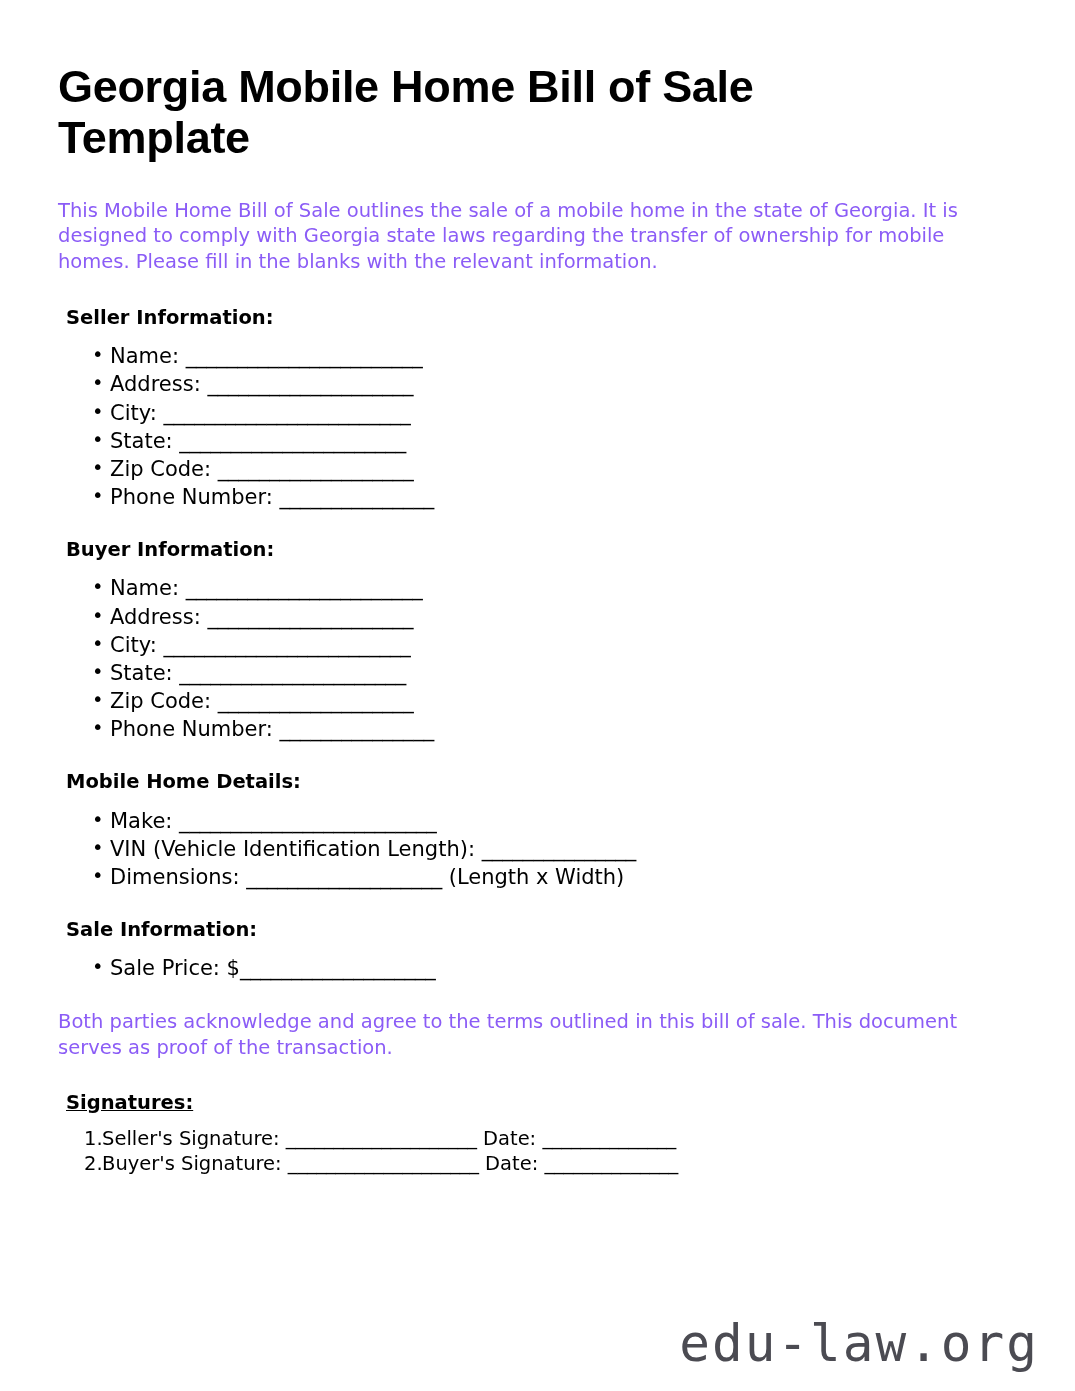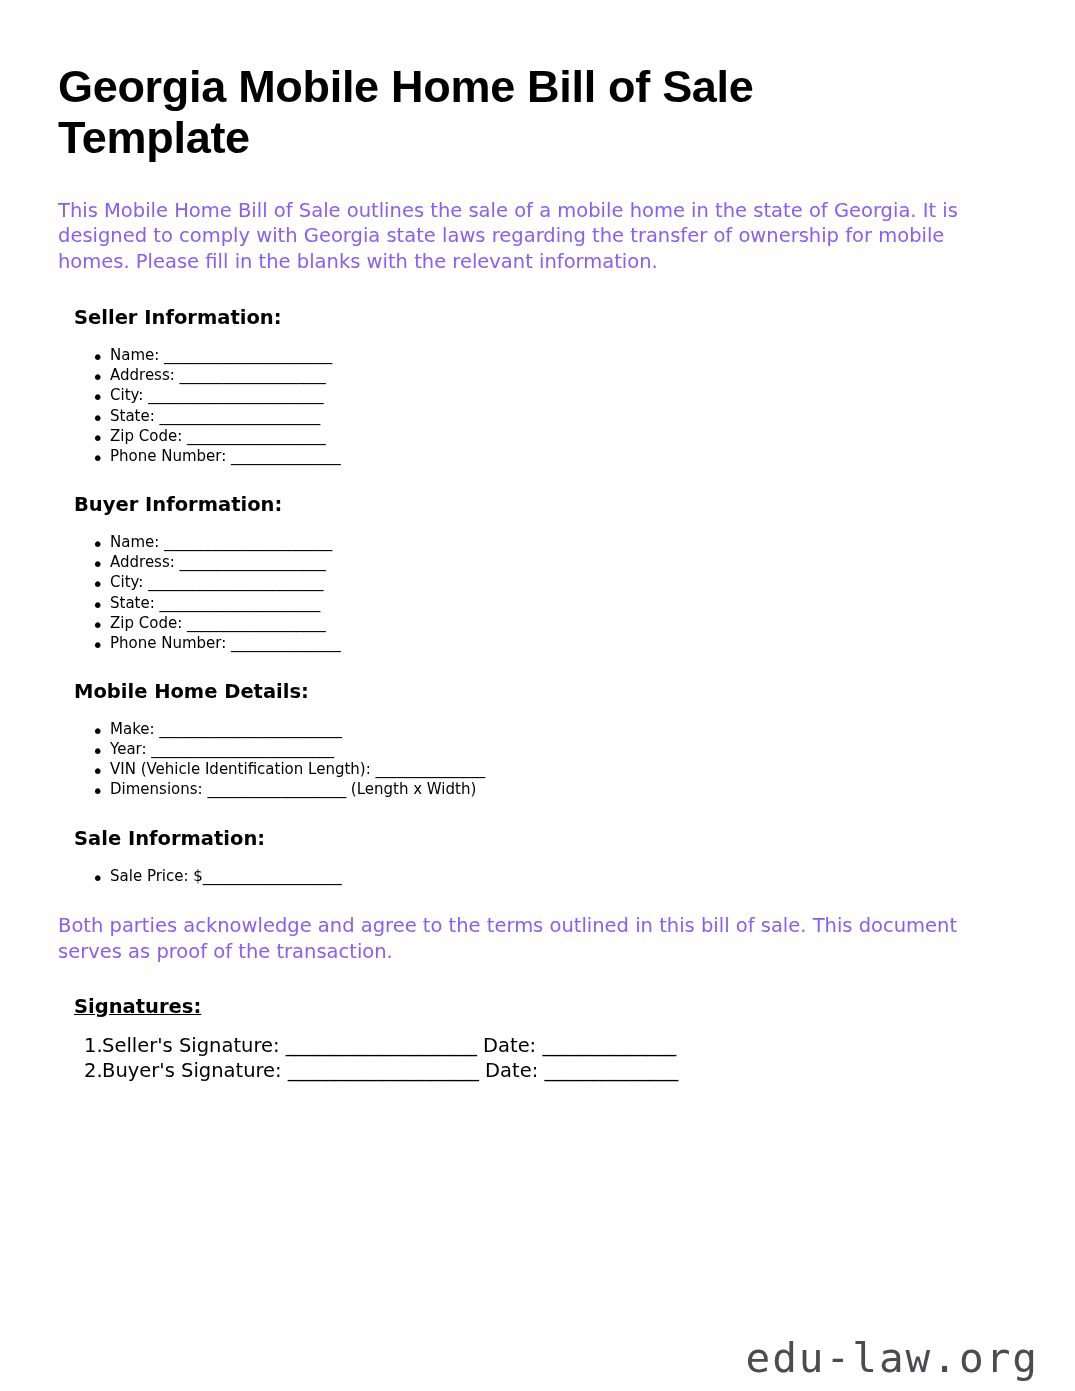--- a/index.html
+++ b/index.html
@@ -54,40 +54,40 @@
   .para-intro { margin-top: 34px; }
   .para-certify { margin-top: 35px; }
   .para-ack { margin-top: 27px; }
 
   
   .section-heading {
     font-family: "DejaVu Sans", sans-serif;
     font-weight: bold;
     font-size: 19.5px;
     line-height: 1.2;
-    margin: 16px;
+    margin: 8px;
     color: #000;
   }
   .sh-seller   { margin-top: 31px; }
   .sh-buyer    { margin-top: 27px; }
   .sh-details  { margin-top: 27px; }
   .sh-sale     { margin-top: 27px; }
   .sh-sign     { margin-top: 30px; text-decoration: underline; }
 
   
   ul.field-list {
     list-style: none;
     margin: 13px 0 0 0;
     padding: 0;
   }
   ul.field-list li {
     position: relative;
     padding-left: 52px;
     font-family: "DejaVu Sans", sans-serif;
-    font-size: 15px;
+    font-size: 21px;
     line-height: 1.34;
     white-space: nowrap;
     color: #000;
   }
   ul.field-list li::before {
     content: "\2022";
     position: absolute;
     left: 34px;
     top: 0;
     font-size: 19.5px;
@@ -115,23 +115,23 @@
   ol.sig-list li .num {
     position: absolute;
     left: 26px;
     top: 0;
   }
 
   
   .footer-brand {
     position: absolute;
     right: 36px;
-    bottom: 12px;
+    bottom: 22px;
     font-family: "DejaVu Sans Mono", monospace;
-    font-size: 41px;
+    font-size: 51px;
     letter-spacing: 2px;
     color: #4b4b52;
     line-height: 1;
     white-space: nowrap;
   }
 </style>
 </head>
 <body>
 
 <div class="page">
@@ -197,24 +197,20 @@
       </li>
     </ul>
 
     <h2 class="section-heading sh-details">Mobile Home Details:</h2>
     <ul class="field-list">
       <li>
         <span class="label">Make:</span>
         <span class="blank">_________________________</span>
       </li>
       <li>
-        <span class="label">Year:</span>
-        <span class="blank">_________________________</span>
-      </li>
-      <li>
         <span class="label">VIN (Vehicle Identification Length):</span>
         <span class="blank">_______________</span>
       </li>
       <li>
         <span class="label">Dimensions:</span>
         <span class="blank">___________________</span><span class="suffix"> (Length x Width)</span>
       </li>
     </ul>
 
     <h2 class="section-heading sh-sale">Sale Information:</h2>

